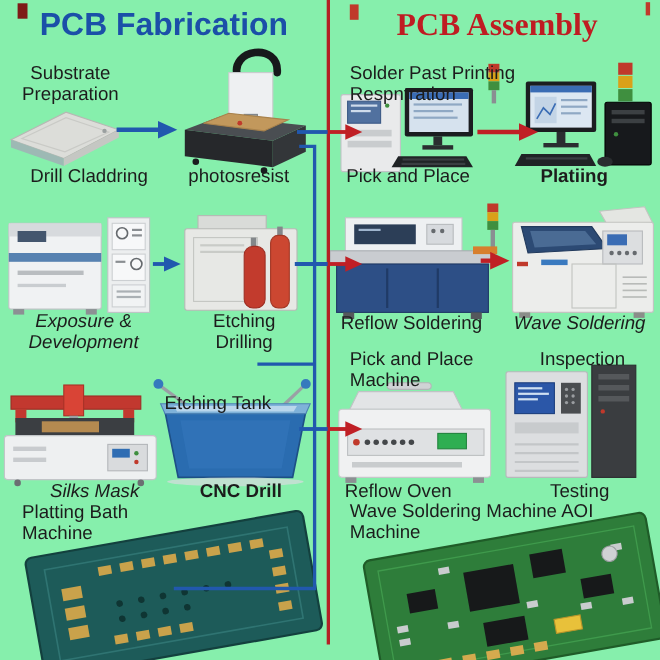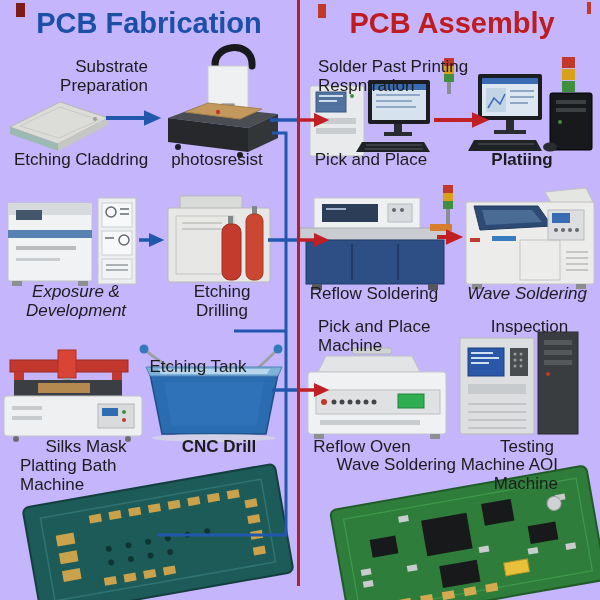--- a/index.html
+++ b/index.html
@@ -1,16 +1,16 @@
 <!DOCTYPE html>
 <html><head>
 <meta charset="utf-8">
 <style>
   html,body{margin:0;padding:0;background:#ffffff;}
-  #canvas{position:relative;width:600px;height:600px;background:#c4b5fd;overflow:hidden;
+  #canvas{position:relative;width:600px;height:600px;background:#86efac;overflow:hidden;
           font-family:"Liberation Sans",sans-serif;color:#1c1c1c;}
   #scene{position:absolute;left:0;top:0;}
   .ttl{position:absolute;font-weight:bold;font-size:29px;letter-spacing:0px;text-align:center;line-height:1.05;}
   .ttl-fab{color:#1b4fa8;}
   .ttl-asm{color:#bf1c22;}
   .lbl{position:absolute;font-size:17px;line-height:1.14;color:#1c1c1c;}
   .c{text-align:center;}
   .l{text-align:left;}
 </style>
 </head>
@@ -347,36 +347,36 @@
     <line x1="298" y1="390" x2="316" y2="390" stroke="#c01f25" stroke-width="3.5" marker-end="url(#mred)"></line>
 
     <line x1="106" y1="118" x2="146" y2="118" stroke="#2158ae" stroke-width="4" marker-end="url(#mblue)"></line>
     <line x1="139" y1="240" x2="151" y2="240" stroke="#2158ae" stroke-width="3.5" marker-end="url(#mblue)"></line>
     <line x1="434" y1="120" x2="474" y2="120" stroke="#c01f25" stroke-width="4" marker-end="url(#mred)"></line>
     <line x1="437" y1="237" x2="448" y2="237" stroke="#c01f25" stroke-width="4" marker-end="url(#mred)"></line>
   </g>
 </svg>
 
 <div class="ttl ttl-fab" style="left:8px;top:8px;width:282px;">PCB Fabrication</div>
-<div class="ttl ttl-asm" style="left:312px;top:8px;width:280px;">PCB Assembly</div>
-
-<div class="lbl c" style="left:36px;top:57px;width:112px;text-align:right;">Substrate Preparation</div>
-<div class="lbl c" style="left:6px;top:150px;width:150px;">Etching Claddring</div>
+<div class="ttl ttl-asm" style="left:312px;top:8px;width:280px;font-family:Liberation Serif, serif;">PCB Assembly</div>
+
+<div class="lbl c" style="left:8px;top:57px;width:112px;">Substrate Preparation</div>
+<div class="lbl c" style="left:6px;top:150px;width:150px;">Drill Claddring</div>
 <div class="lbl c" style="left:158px;top:150px;width:118px;">photosresist</div>
 <div class="lbl c" style="left:12px;top:282px;width:128px;font-style:italic;">Exposure &amp; Development</div>
 <div class="lbl c" style="left:176px;top:282px;width:92px;">Etching Drilling</div>
 <div class="lbl c" style="left:138px;top:335px;width:120px;margin-top:22px;">Etching Tank</div>
-<div class="lbl c" style="left:25px;top:437px;width:122px;">Silks Mask</div>
+<div class="lbl c" style="left:25px;top:437px;width:122px;font-style:italic;">Silks Mask</div>
 <div class="lbl c" style="left:162px;top:437px;width:114px;font-weight:bold;">CNC Drill</div>
 <div class="lbl l" style="left:20px;top:456px;width:130px;">Platting Bath Machine</div>
 
 <div class="lbl l" style="left:318px;top:57px;width:180px;">Solder Past Printing Respntration</div>
 <div class="lbl c" style="left:312px;top:150px;width:118px;">Pick and Place</div>
 <div class="lbl c" style="left:462px;top:150px;width:120px;font-weight:bold;">Platiing</div>
 <div class="lbl c" style="left:303px;top:284px;width:142px;">Reflow Soldering</div>
 <div class="lbl c" style="left:456px;top:284px;width:142px;font-style:italic;">Wave Soldering</div>
 <div class="lbl l" style="left:318px;top:317px;width:145px;">Pick and Place Machine</div>
 <div class="lbl c" style="left:472px;top:317px;width:115px;">Inspection</div>
 <div class="lbl c" style="left:303px;top:437px;width:118px;">Reflow Oven</div>
 <div class="lbl c" style="left:477px;top:437px;width:100px;">Testing</div>
-<div class="lbl l" style="left:318px;top:455px;width:240px;text-align:right;">Wave Soldering Machine AOI Machine</div>
+<div class="lbl l" style="left:318px;top:455px;width:240px;">Wave Soldering Machine AOI Machine</div>
 
 </div>
 
 </body></html>

